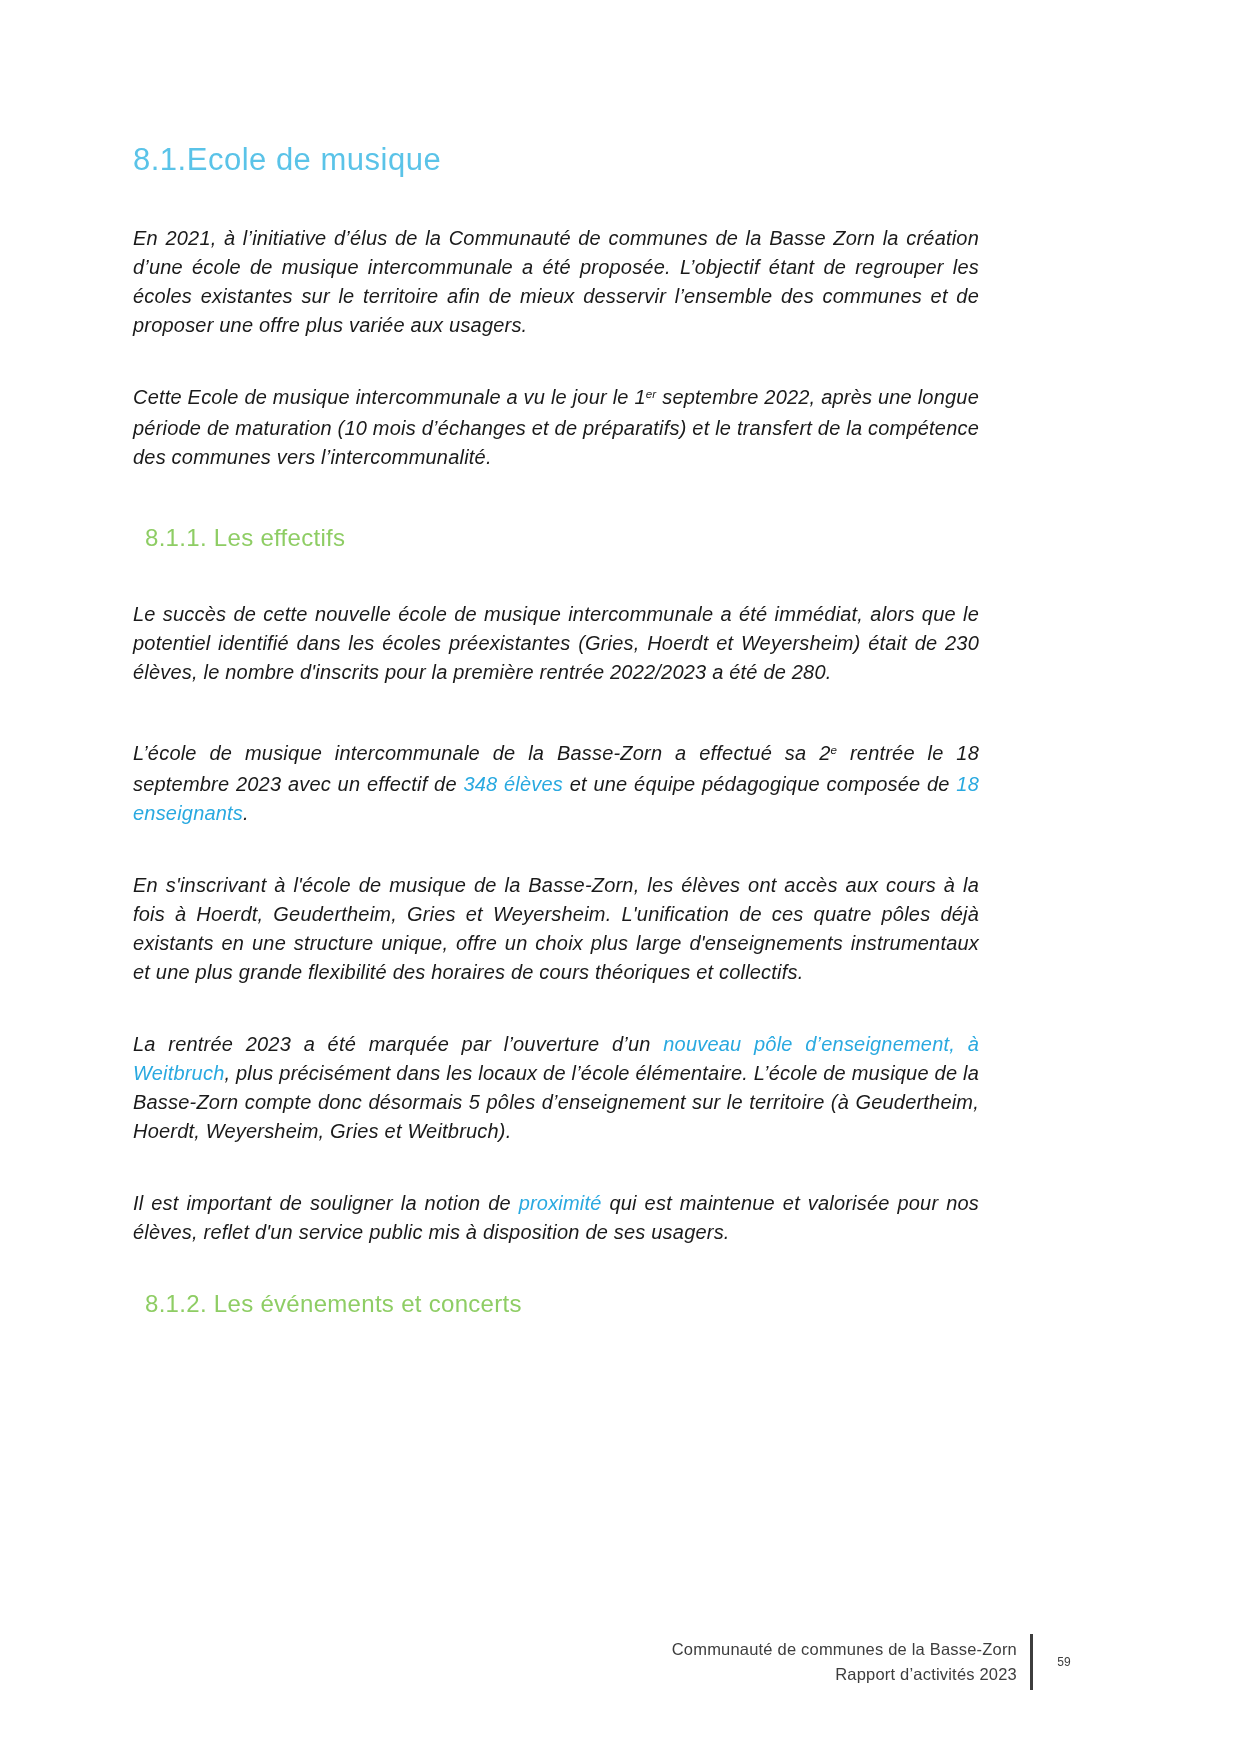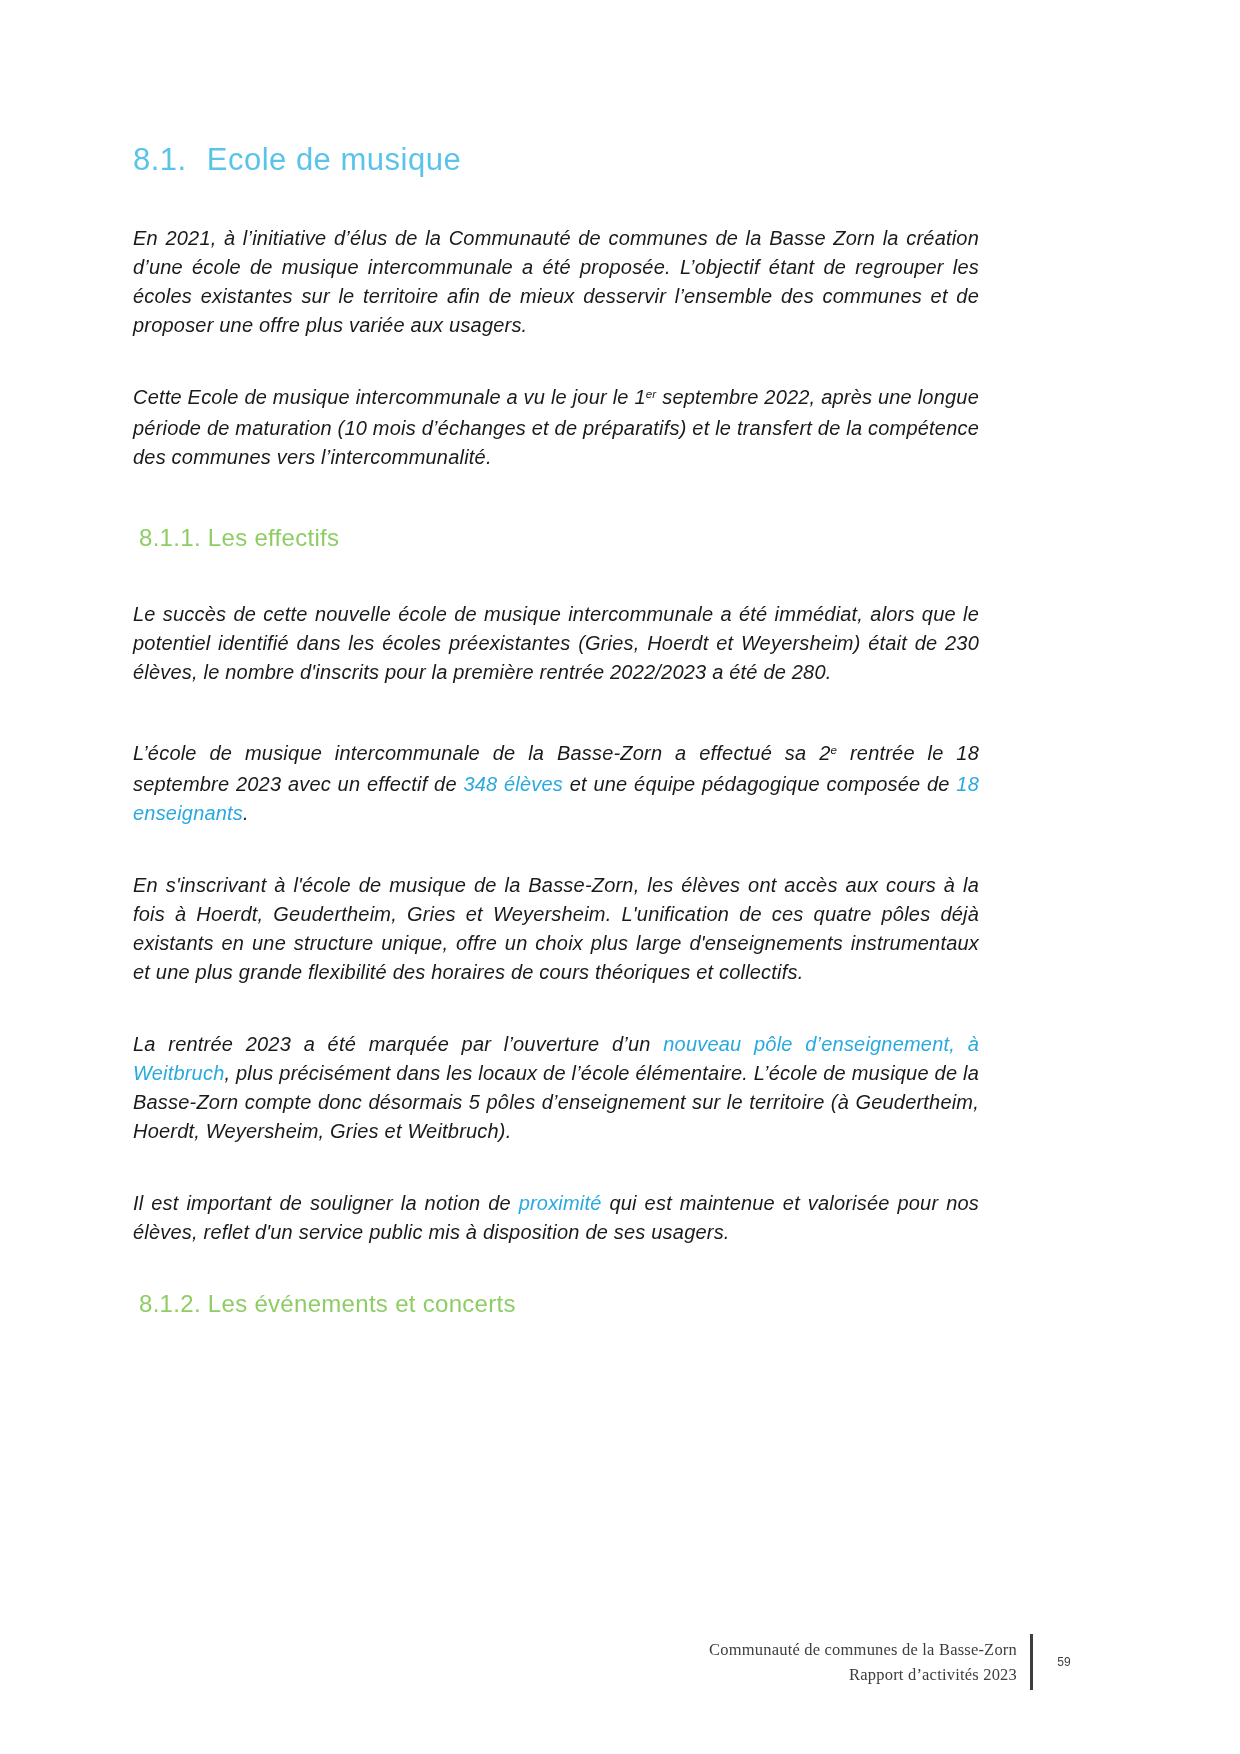--- a/index.html
+++ b/index.html
@@ -22,26 +22,26 @@
     top: 142px;
     width: 846px;
   }
   h1.sec-title {
     font-size: 31px;
     font-weight: 400;
     color: var(--title_blue, #5AC3E8);
     margin: 0 0 46px 0;
     letter-spacing: 0.5px;
   }
-  h1.sec-title .h-num { margin-right: 20px; }
+  h1.sec-title .h-num { }
   h2.sub-title {
     font-size: 24px;
     font-weight: 400;
     color: var(--heading_green, #8ECD64);
-    margin: 32px 0 48px 6px;
+    margin: 32px 0 48px 12px;
     letter-spacing: 0.3px;
   }
   h2.sub-title .h-num { margin-right: 7px; }
   p.body-p {
     font-size: 20px;
     line-height: 29px;
     text-align: justify;
     margin: 0 0 43px 0;
     letter-spacing: 0.2px;
     font-style: italic;
@@ -61,21 +61,20 @@
     display: flex;
     align-items: center;
     gap: 13px;
     color: var(--footer_text, #3d3d3d);
   }
   .footer-text {
     text-align: right;
     font-size: 16.5px;
     line-height: 25px;
     letter-spacing: 0.2px;
-    font-family: Liberation Serif, serif;
   }
   .footer-bar {
     width: 3px;
     height: 56px;
     background: var(--footer_text, #3d3d3d);
   }
   .footer-page {
     font-size: 12px;
     width: 36px;
     text-align: center;

